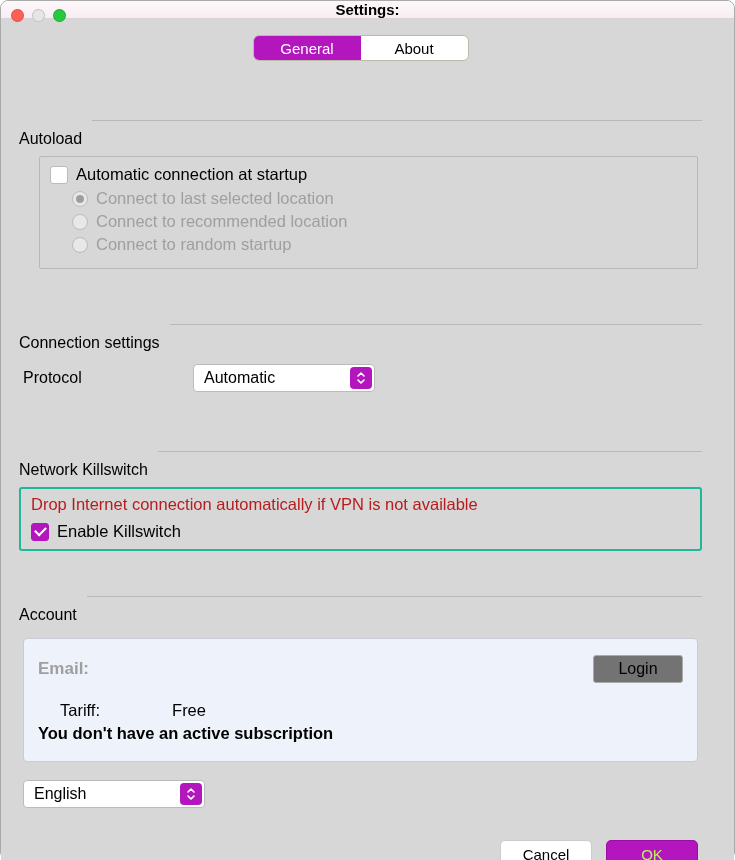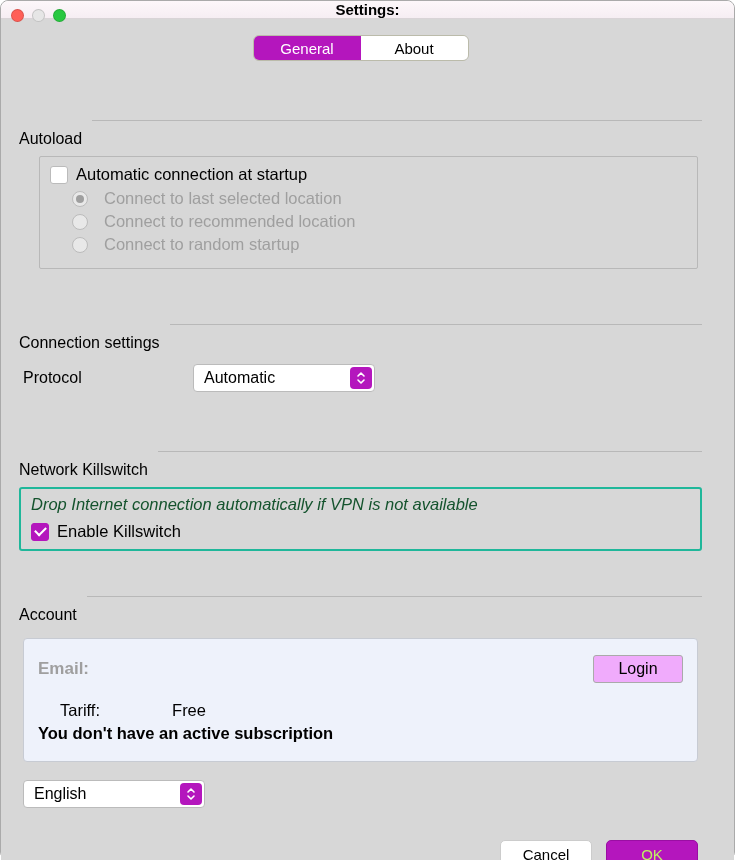--- a/index.html
+++ b/index.html
@@ -124,21 +124,21 @@
       content: "";
       display: block;
       width: 5px; height: 9px;
       border: solid #fff;
       border-width: 0 2px 2px 0;
       transform: rotate(45deg) translate(-1px,-1px);
     }
     .cb-label { font-size: 16.5px; color: #000; }
 
     .radio-group { margin-left: 22px; margin-top: 3px; }
-    .radio-row { display: flex; align-items: center; gap: 16px; padding: 2px 0; }
+    .radio-row { display: flex; align-items: center; gap: 8px; padding: 2px 0; }
     .radio {
       width: 16px; height: 16px; border-radius: 50%;
       border: 1px solid #bbb;
       background: #e8e8e8;
       display: inline-flex; align-items: center; justify-content: center;
       flex-shrink: 0;
     }
     .radio.selected::after {
       content: ""; width: 8px; height: 8px; border-radius: 50%;
       background: #9f9f9f;
@@ -177,39 +177,39 @@
       font-size: 8px;
       line-height: 7px;
     }
 
     .killswitch-hl {
       border: 2.5px solid #1fb79a;
       border-radius: 3px;
       padding: 6px 10px 8px 10px;
       margin: 0 0 8px 0;
     }
-    .desc { font-size: 16.5px; color: #14532d; margin-bottom: 8px; font-style: italic; }
+    .desc { font-size: 16.5px; color: #b91c1c; margin-bottom: 8px; }
 
     .account-box {
       background: #eef2fb;
       border: 1px solid #c7cbd3;
       border-radius: 4px;
       margin: 6px 4px 14px 4px;
       padding: 16px 14px 18px 14px;
     }
     .account-top {
       display: flex;
       justify-content: space-between;
       align-items: center;
       margin-bottom: 18px;
     }
     .account-top .email-label { font-size: 17px; font-weight: 700; color: #9f9f9f; }
     .login-btn {
       width: 90px; height: 28px;
-      background: #f0abfc;
+      background: #737373;
       border: 1px solid #aaa;
       border-radius: 3px;
       font-size: 16px;
       display: flex; align-items: center; justify-content: center;
       cursor: pointer;
     }
     .tariff-row { display: flex; gap: 72px; font-size: 16.5px; margin-bottom: 4px; margin-left: 22px; }
     .sub-msg { font-size: 16.5px; font-weight: 700; }
 
     .footer {

